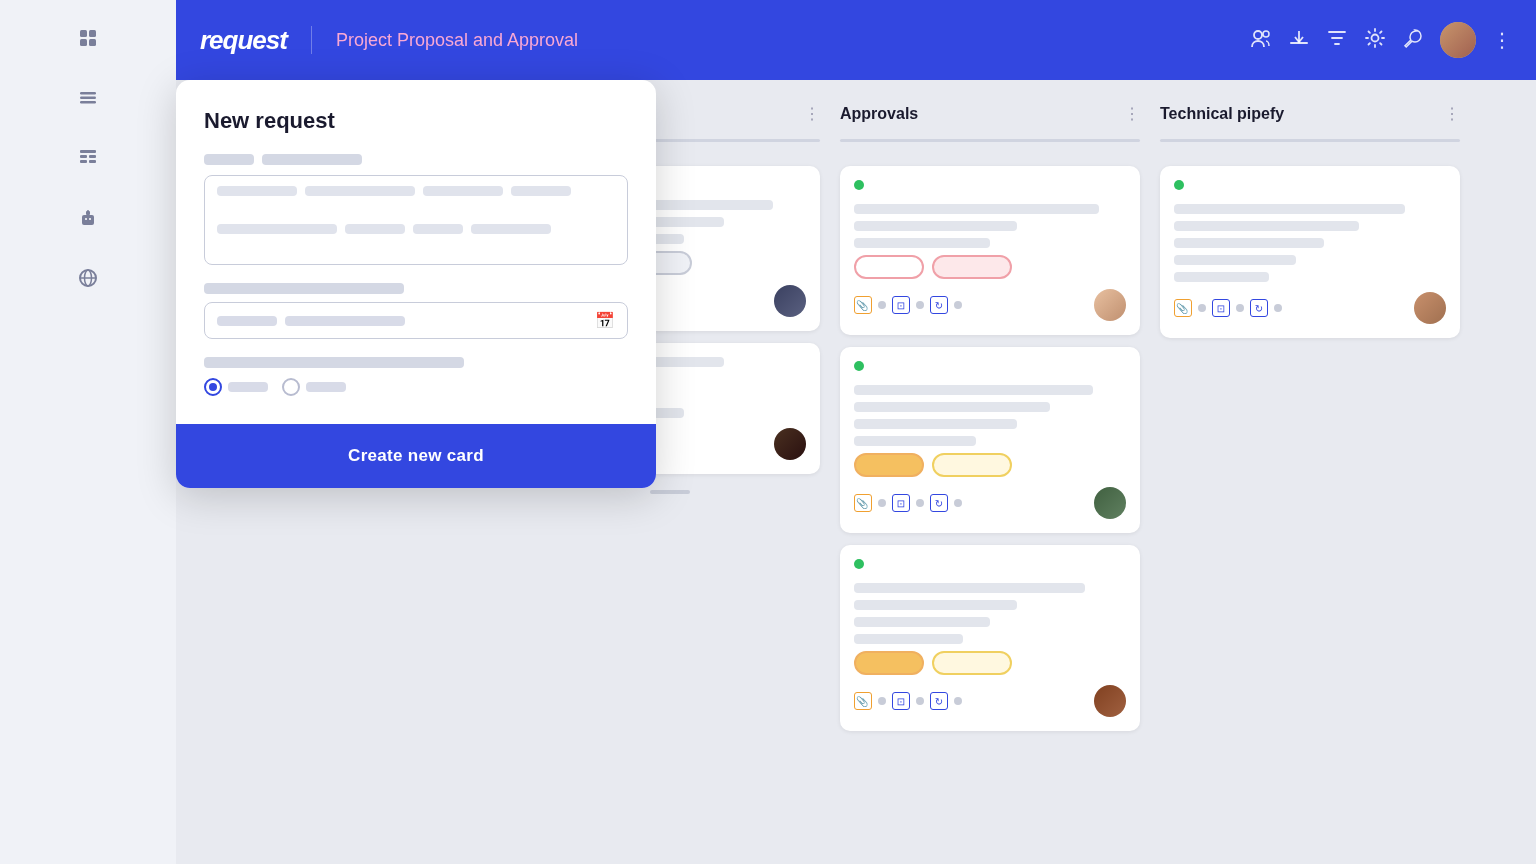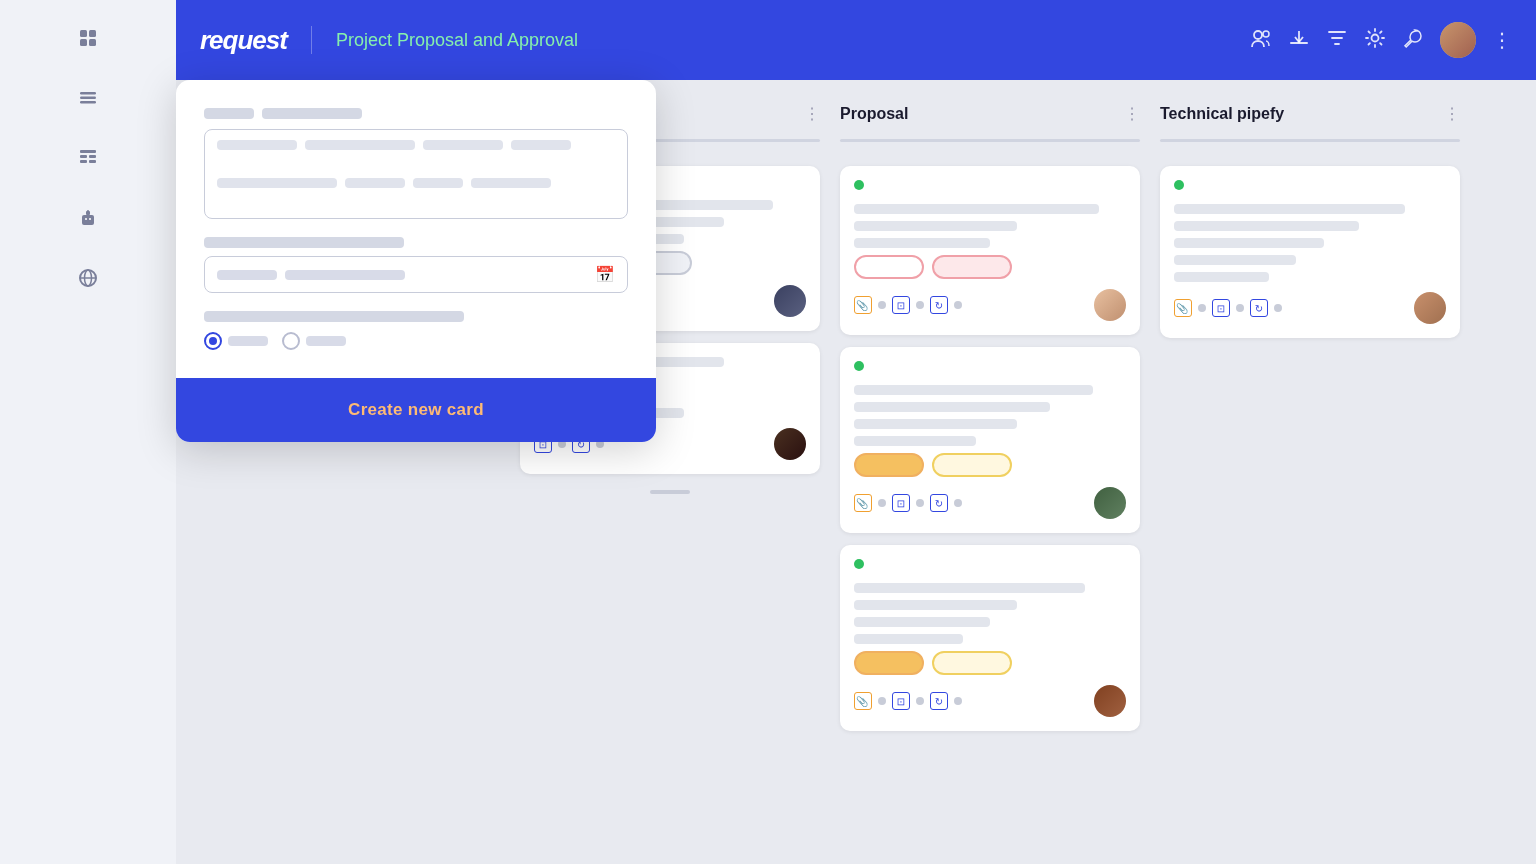--- a/index.html
+++ b/index.html
@@ -62,21 +62,21 @@
       margin-right: 24px;
     }
     .logo span { font-style: italic; }
     .header-divider {
       width: 1px;
       height: 28px;
       background: rgba(255,255,255,0.3);
       margin-right: 24px;
     }
     .header-title {
-      color: #86efac;
+      color: #f9a8d4;
       font-size: 18px;
       font-weight: 500;
       flex: 1;
     }
     .header-actions {
       display: flex;
       align-items: center;
       gap: 16px;
     }
     .header-action-icon {
@@ -328,21 +328,21 @@
     .modal-footer {
       background: #3347e0;
       padding: 22px;
       display: flex;
       align-items: center;
       justify-content: center;
     }
     .create-btn {
       background: transparent;
       border: none;
-      color: #fdba74;
+      color: #ffffff;
       font-size: 17px;
       font-weight: 600;
       cursor: pointer;
       letter-spacing: 0.3px;
     }
 
     
     .scroll-indicator {
       width: 40px;
       height: 4px;
@@ -527,21 +527,21 @@
             <div class="card-icon-dot"></div>
           </div>
           <div style="width:32px;height:32px;border-radius:50%;background:linear-gradient(135deg,#4a3020,#2a1010);"></div>
         </div>
       </div>
       <div class="scroll-indicator"></div>
     </div>
 
     <div class="column">
       <div class="column-header">
-        <span class="column-title">Proposal</span>
+        <span class="column-title">Approvals</span>
         <span class="col-menu-icon">⋮</span>
       </div>
       <div class="column-title-bar" style="background:#d0d4e0;"></div>
 
       <div class="card">
         <div class="card-dot" style="background:#2ec060;"></div>
         <div class="skeleton" style="width:90%;"></div>
         <div class="skeleton" style="width:60%;"></div>
         <div class="skeleton" style="width:50%;"></div>
         <div style="display:flex; gap:8px; margin-bottom:8px;">
@@ -635,20 +635,21 @@
         </div>
       </div>
     </div>
 
   </div>
 </div>
 
 <div class="modal-overlay">
   <div class="modal">
     <div class="modal-body">
+      <div class="modal-title">New request</div>
 
       <div class="field-label">
         <div class="field-label-skel" style="width:50px;"></div>
         <div class="field-label-skel" style="width:100px;"></div>
       </div>
 
       <div class="textarea-content">
         <div class="ta-skel" style="width:80px;"></div>
         <div class="ta-skel" style="width:110px;"></div>
         <div class="ta-skel" style="width:80px;"></div>

